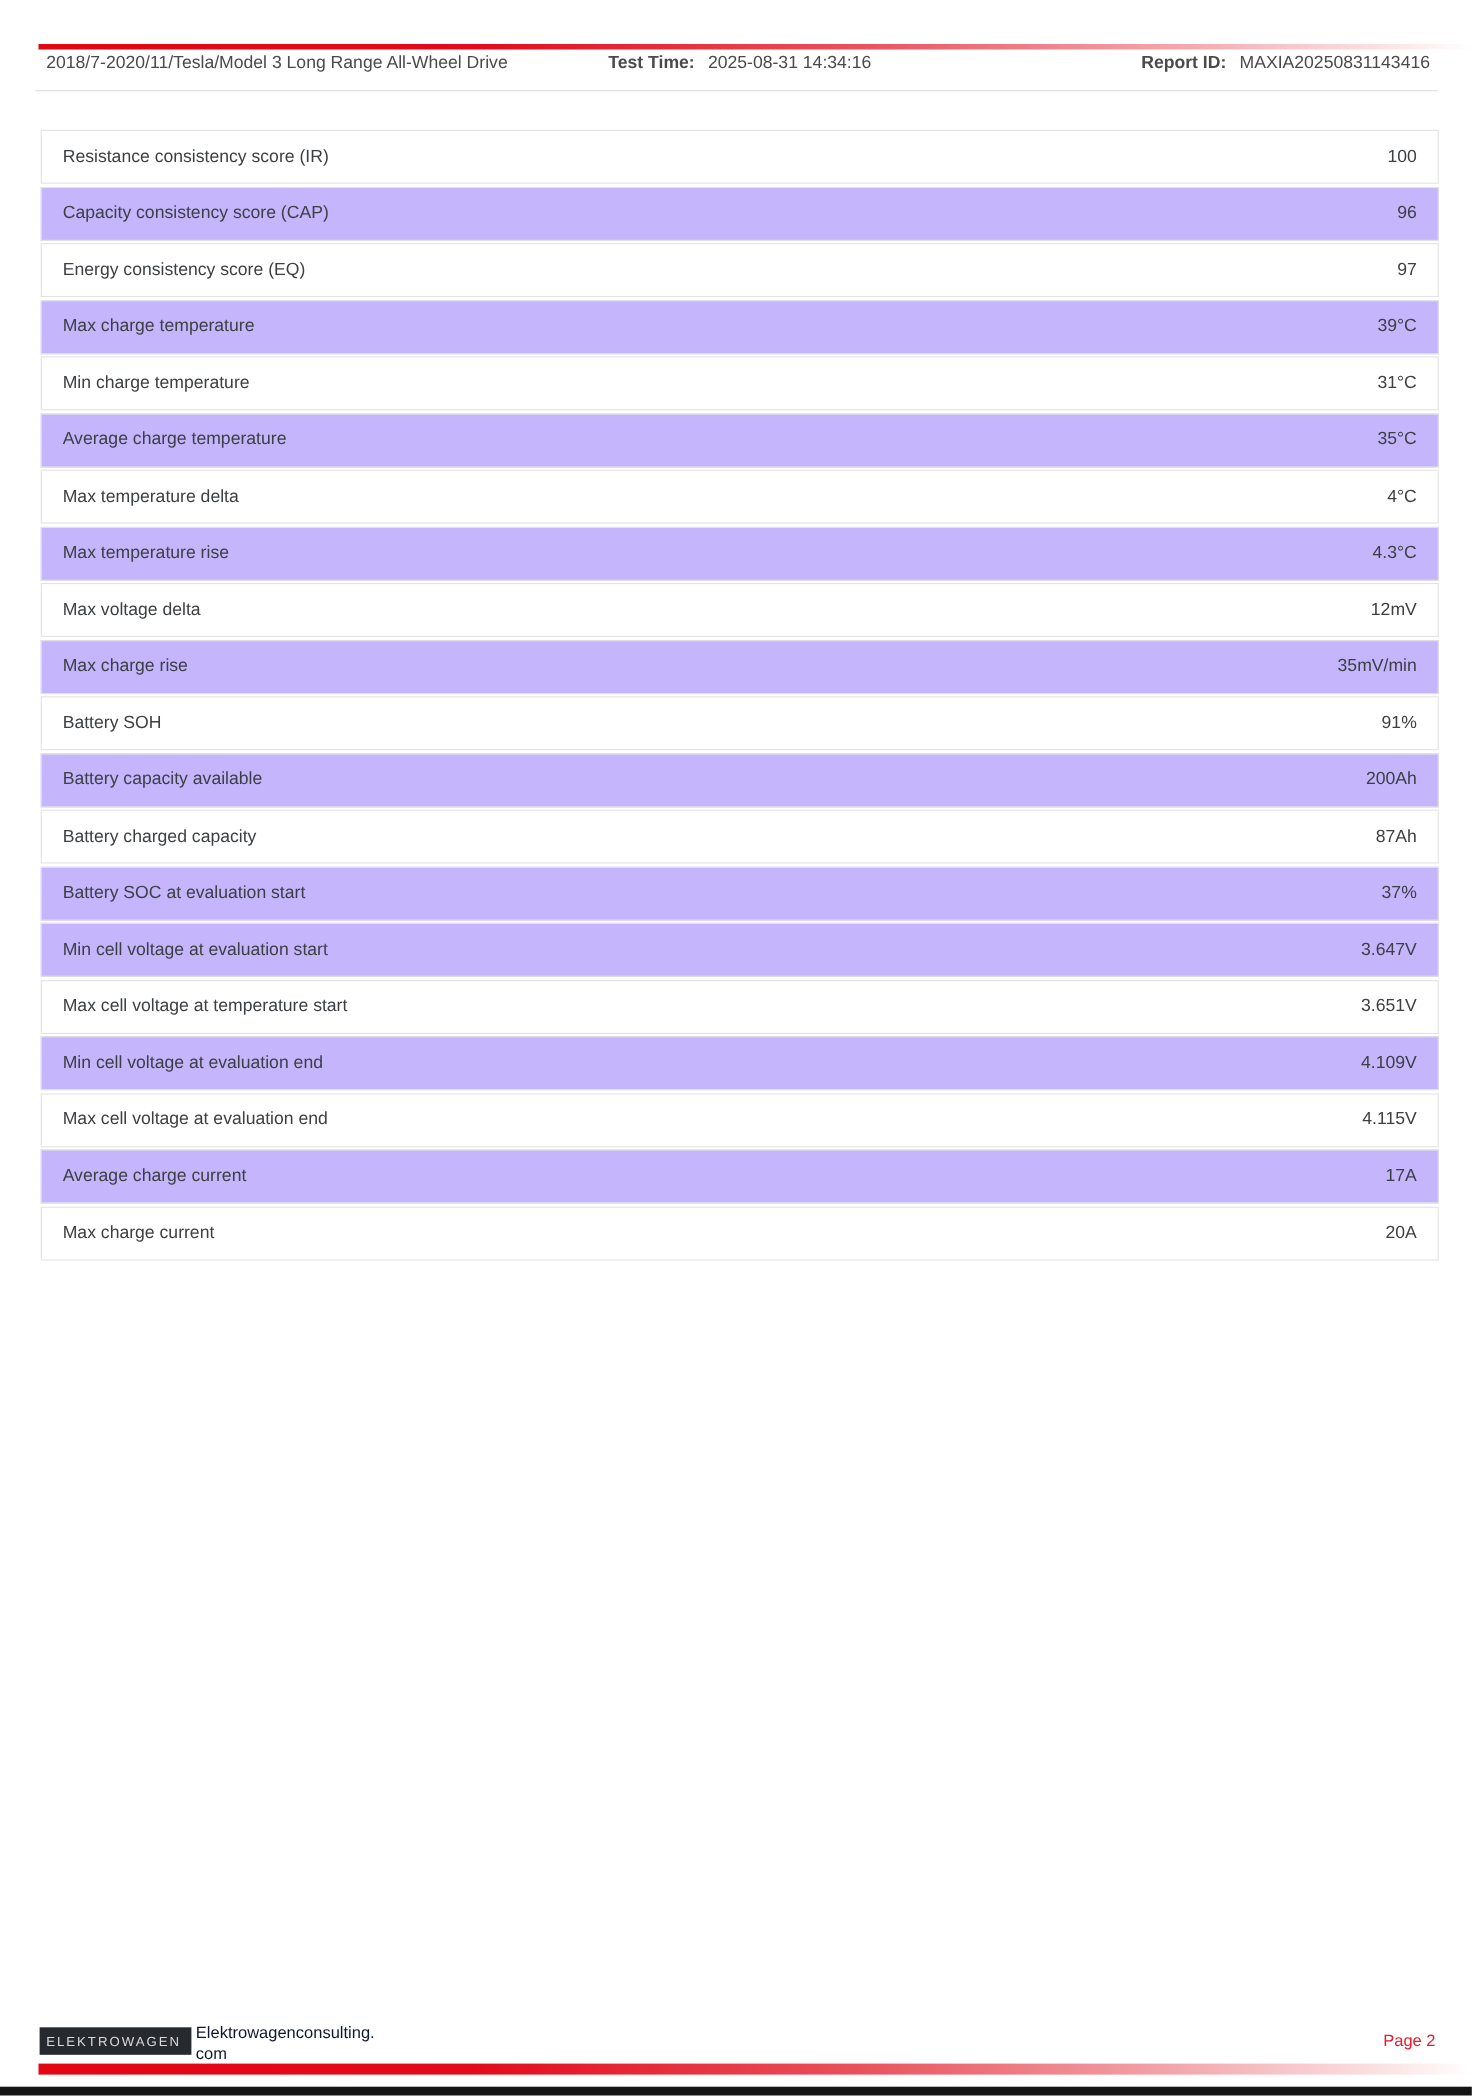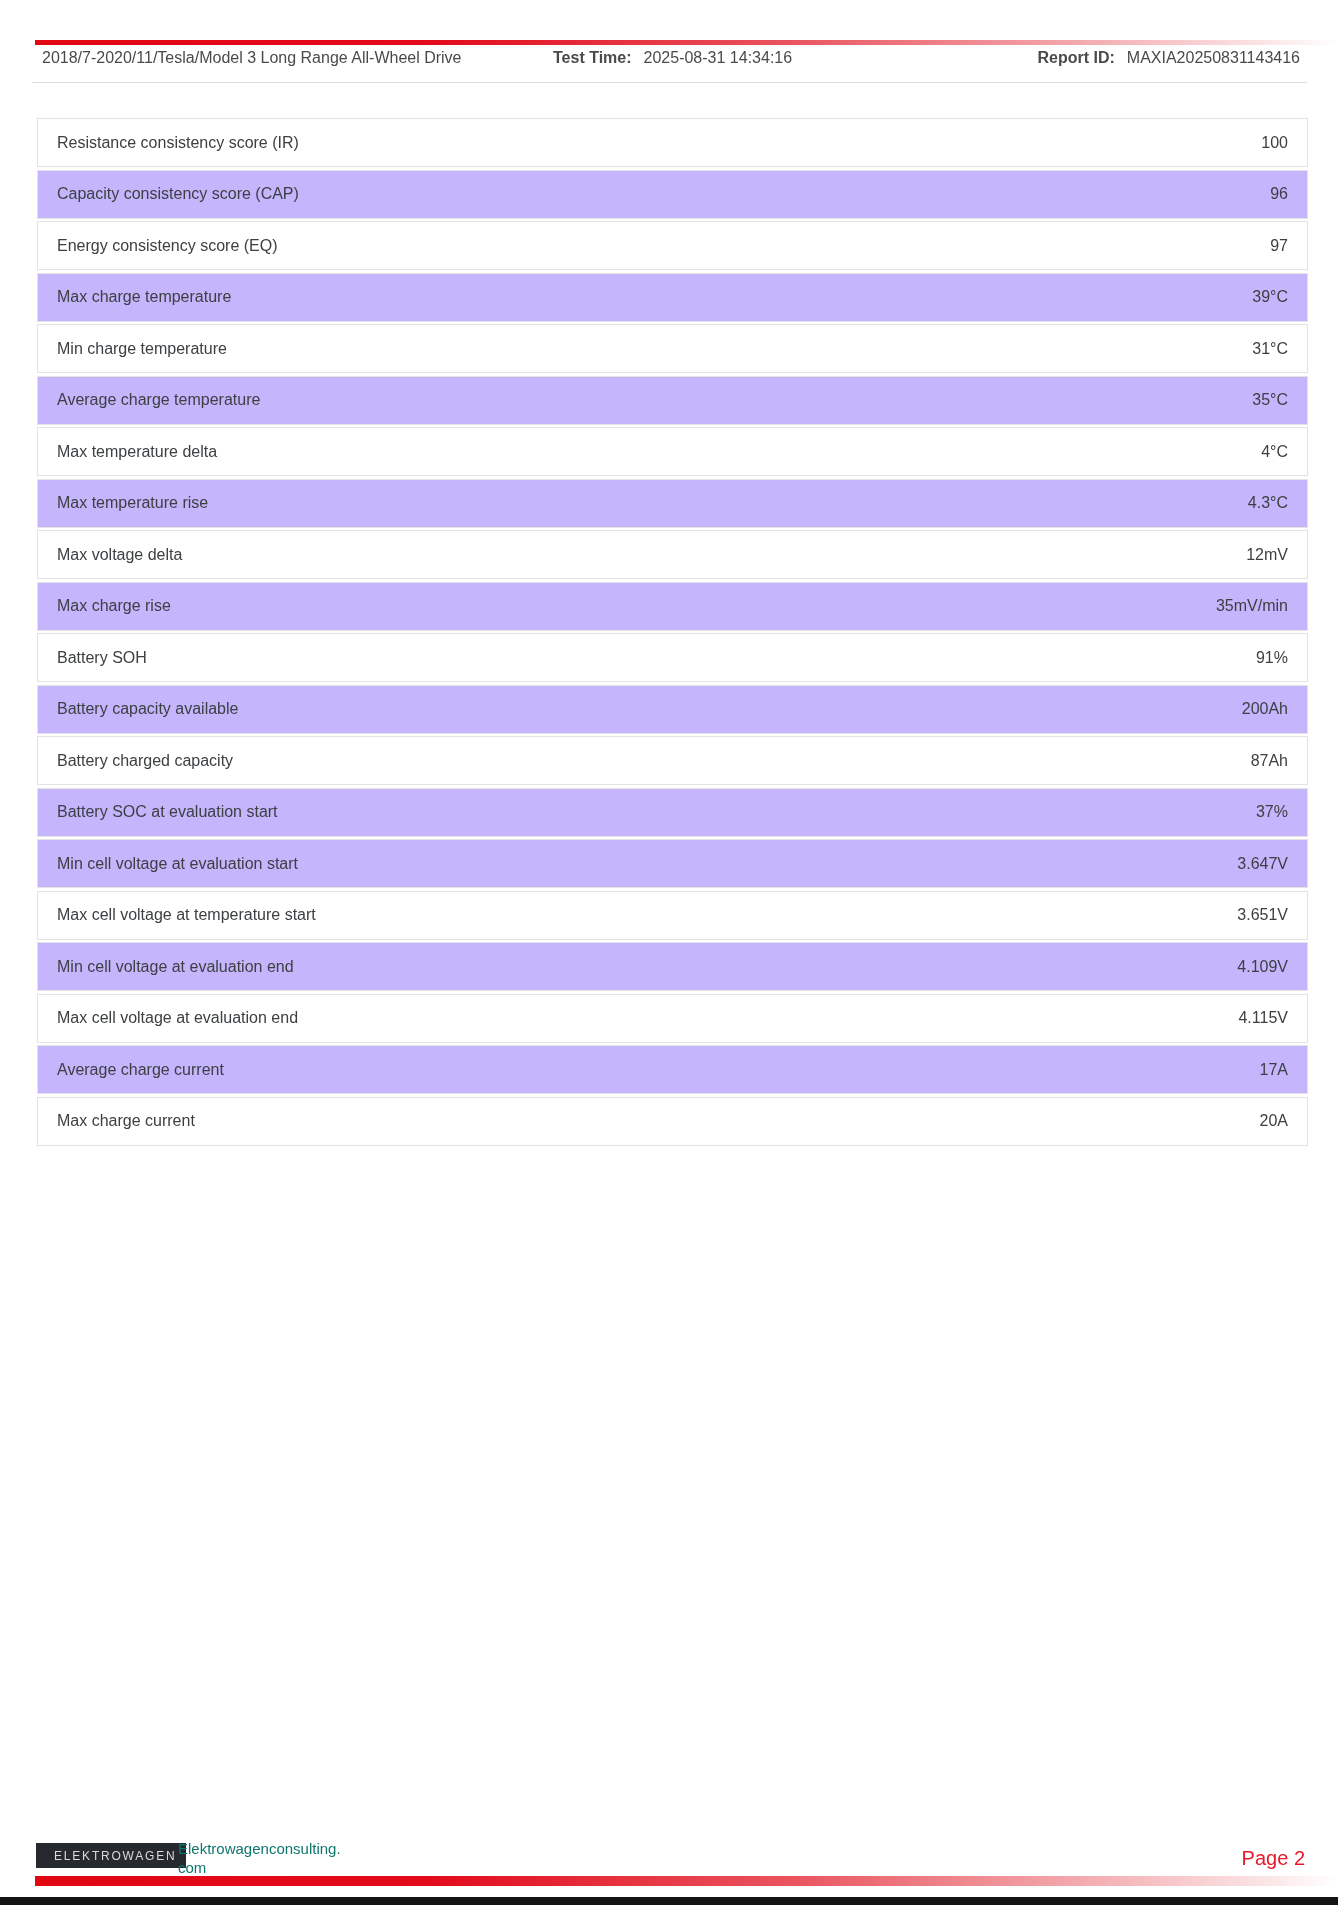--- a/index.html
+++ b/index.html
@@ -45,31 +45,31 @@
   }
   .row.alt { background: #c4b5fd; }
   .row-label { text-align: left; }
   .row-value { text-align: right; }
 
   
   .brand-badge {
     position: absolute; left: 36px; top: 1843px;
     background: #26292e; color: #d9dadb;
     font-size: 12px; letter-spacing: 1.8px;
-    padding: 6px 9px 5px 18px;
+    padding: 6px 9px 5px 6px;
     white-space: nowrap;
   }
   .website {
     position: absolute; left: 178px; top: 1839px;
-    color: #0f766e; font-size: 15px; line-height: 19px;
+    color: #0f172a; font-size: 15px; line-height: 19px;
     cursor: pointer;
   }
   .page-number {
     position: absolute; right: 33px; top: 1847px;
-    color: #e8192b; font-size: 20px;
+    color: #e8192b; font-size: 15px;
   }
 </style>
 </head>
 <body>
 
 <div class="page">
 
   <div class="top-accent red-bar"></div>
 
   <div class="header">

